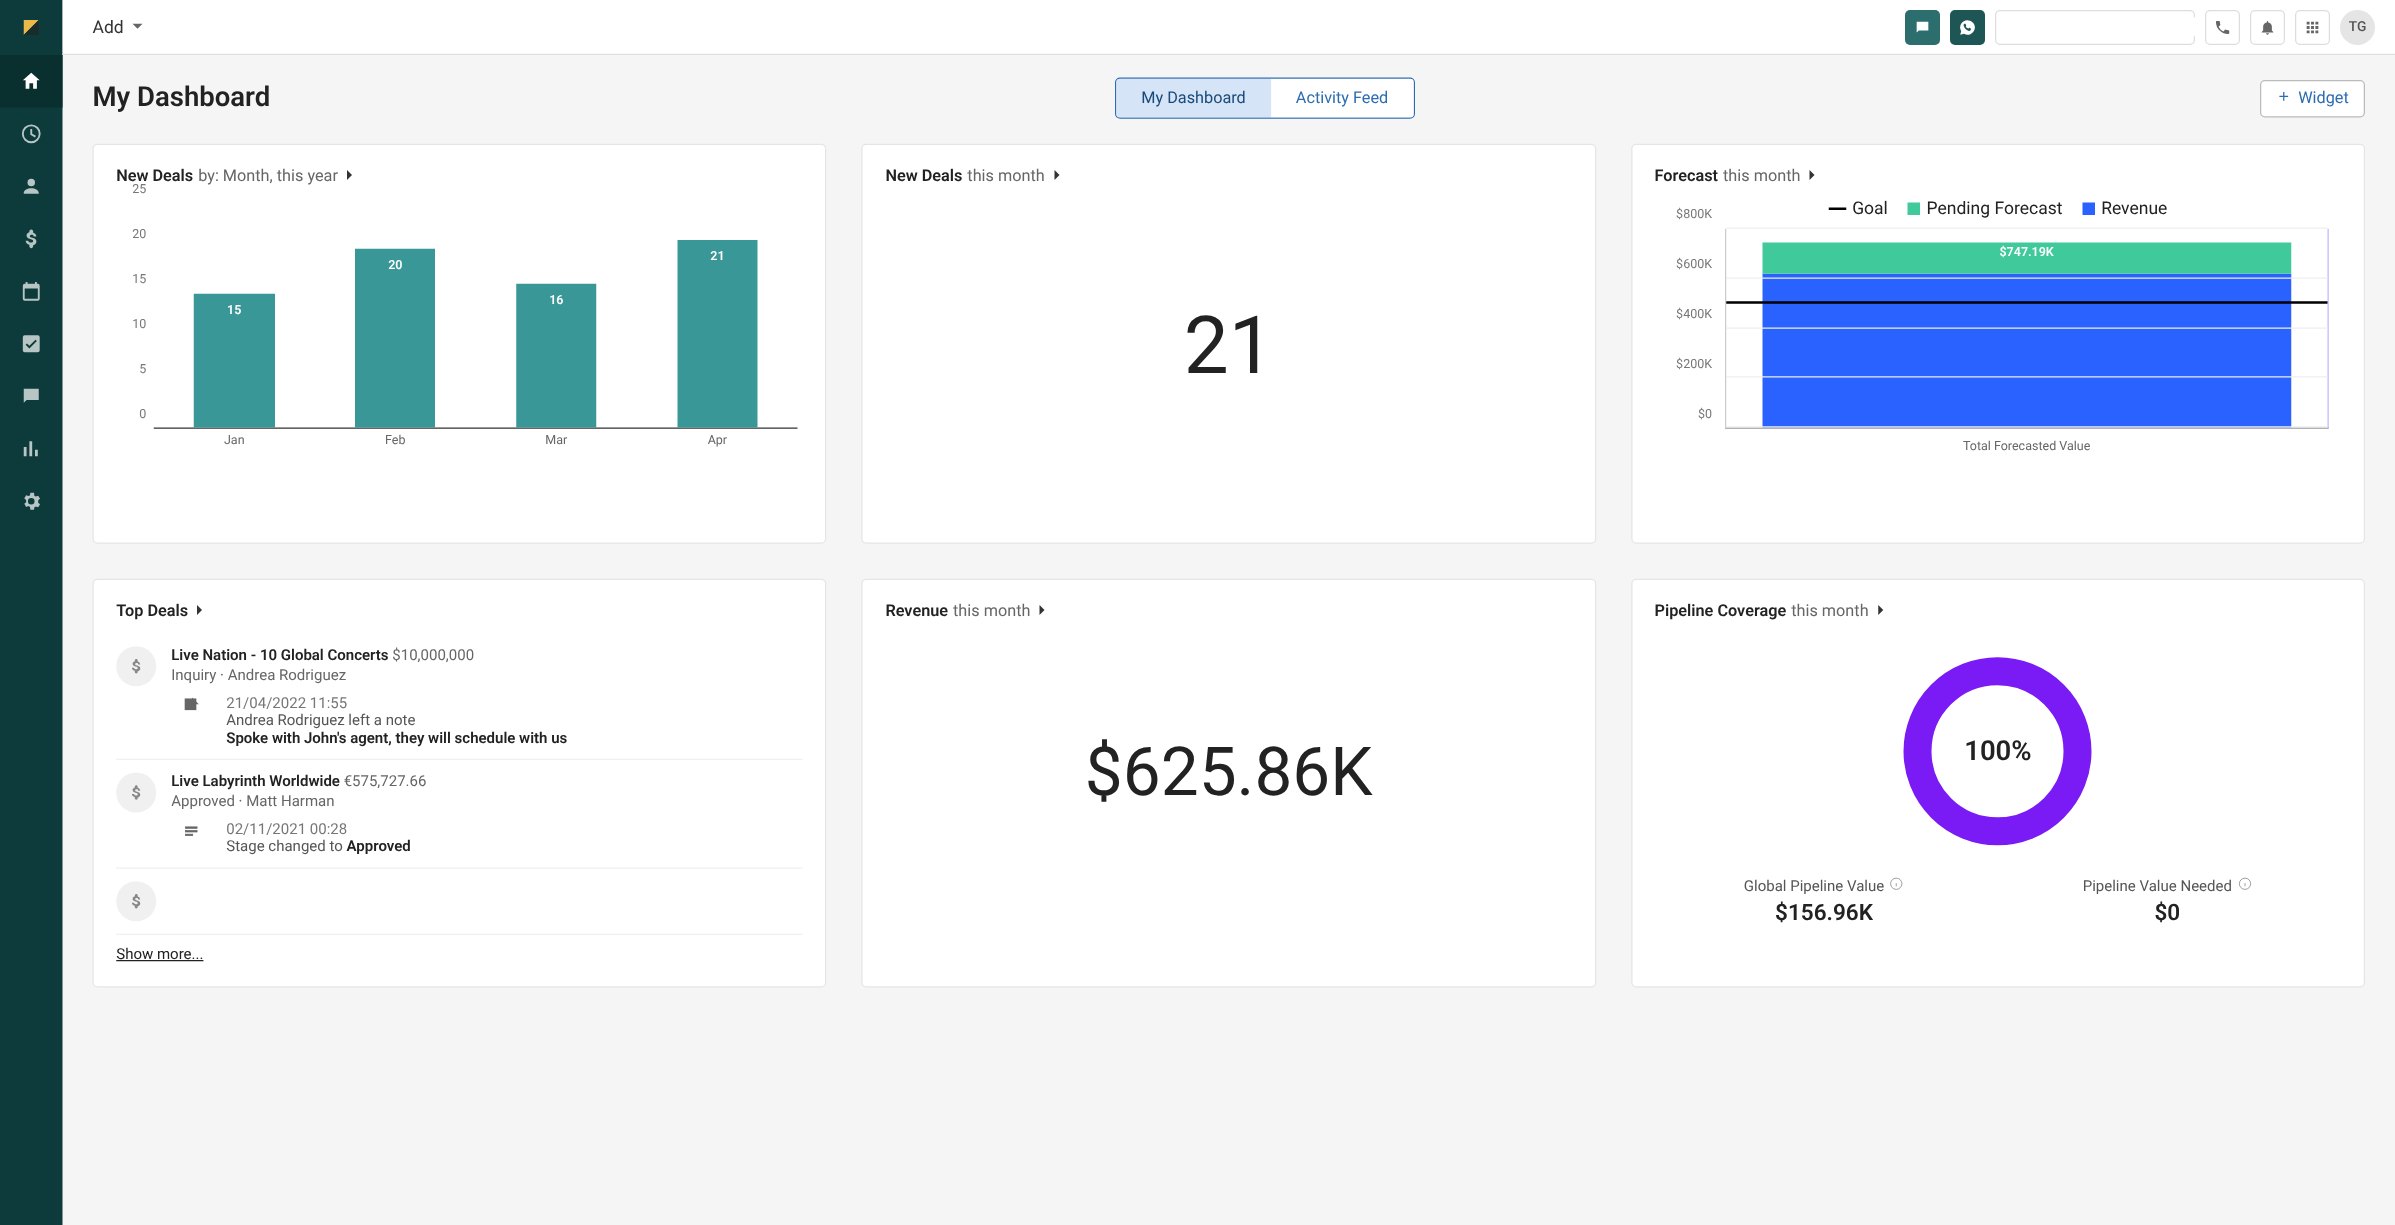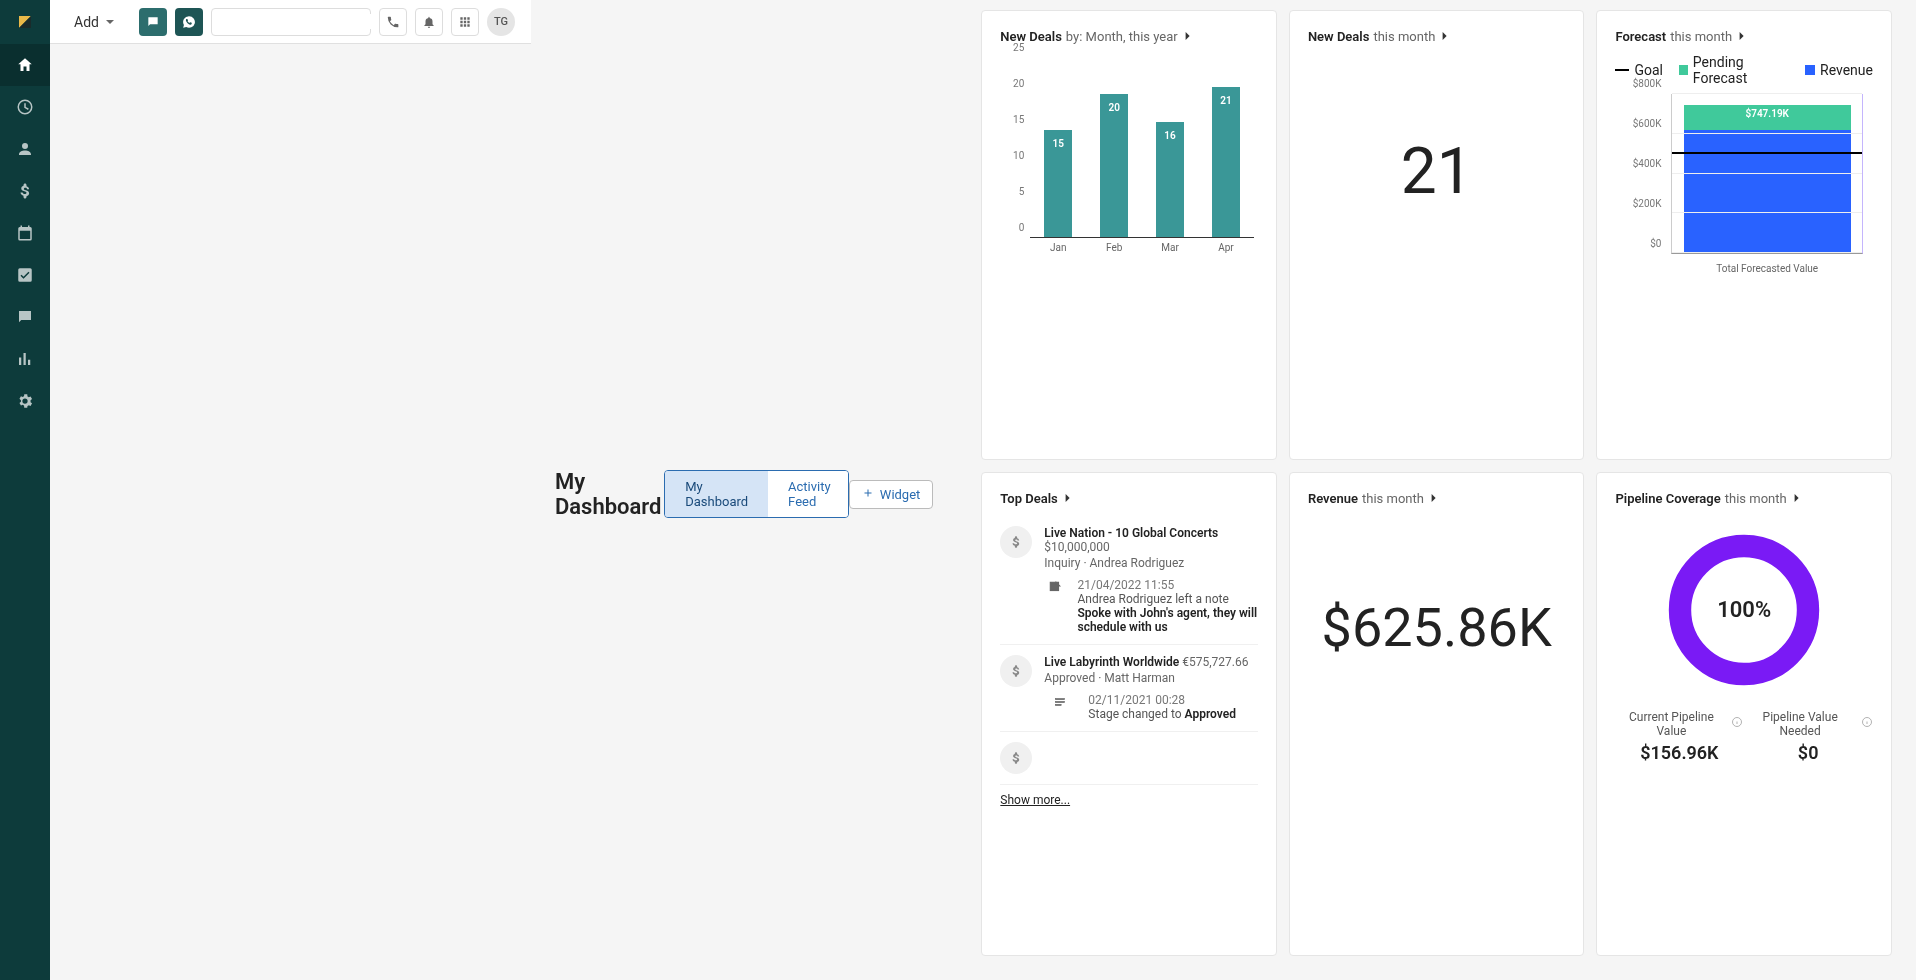--- a/index.html
+++ b/index.html
@@ -4,42 +4,42 @@
 <style>
 * { box-sizing: border-box; margin: 0; padding: 0; }
 body { font-family: -apple-system, BlinkMacSystemFont, "Segoe UI", Roboto, sans-serif; background: #f5f5f5; color: #222; }
 .app { display: flex; height: 100vh; }
 .sidebar { width: 50px; background: #0d3b3b; display: flex; flex-direction: column; align-items: center; padding-top: 0; }
 .sidebar .logo { width: 50px; height: 44px; display: flex; align-items: center; justify-content: center; background:#0d3b3b; }
 .sidebar .nav { display: flex; flex-direction: column; width: 100%; }
 .sidebar .nav-item { width: 50px; height: 42px; display: flex; align-items: center; justify-content: center; color: #b7c5c5; cursor: pointer; }
 .sidebar .nav-item.active { background: #0a2f2f; color: #fff; }
 .sidebar svg { width: 18px; height: 18px; fill: currentColor; }
-.main { flex: 1; display: flex; flex-direction: row; }
+.main { flex: 1; display: flex; flex-direction: column; }
 .topbar { height: 44px; background: #fff; border-bottom: 1px solid #e0e0e0; display: flex; align-items: center; padding: 0 16px; gap: 8px; }
 .add-btn { display: flex; align-items: center; gap: 6px; font-size: 14px; color: #333; cursor: pointer; padding: 4px 8px; }
 .add-btn svg { width: 10px; height: 10px; fill: #666; }
 .tb-spacer { flex: 1; }
 .tb-iconbtn { width: 28px; height: 28px; border-radius: 4px; display: flex; align-items: center; justify-content: center; cursor: pointer; }
 .tb-iconbtn.dark { background: #2c6d6d; color: #fff; }
 .tb-iconbtn.dark2 { background: #1e5555; color:#fff;}
 .tb-iconbtn.light { background: #fff; border: 1px solid #ddd; color: #666; }
 .tb-iconbtn svg { width: 14px; height: 14px; fill: currentColor; }
 .search-box { width: 160px; height: 28px; border: 1px solid #ddd; border-radius: 4px; display: flex; align-items: center; padding: 0 6px; }
 .search-box input { border: none; outline: none; flex: 1; font-size: 13px; }
 .search-box svg { width: 14px; height: 14px; fill: #888; }
 .avatar { width: 28px; height: 28px; border-radius: 50%; background: #e5e5e5; display: flex; align-items: center; justify-content: center; font-size: 11px; color: #555; font-weight: 500; }
 .header-row { display: flex; align-items: center; padding: 18px 24px 10px; }
 .page-title { font-size: 22px; font-weight: 600; }
 .tab-switch { margin: 0 auto; display: flex; border: 1px solid #2b6cb0; border-radius: 4px; overflow: hidden; }
 .tab-switch .tab { padding: 8px 20px; font-size: 13px; cursor: pointer; background: #fff; color: #2b6cb0; }
 .tab-switch .tab.active { background: #d5e4f6; color: #1a4a7a; }
 .widget-btn { display: flex; align-items: center; gap: 6px; border: 1px solid #bbb; border-radius: 4px; padding: 6px 12px; font-size: 13px; color: #2b6cb0; cursor: pointer; background: #fff; }
 .widget-btn svg { width: 12px; height: 12px; fill: #2b6cb0; }
-.grid { display: grid; grid-template-columns: repeat(3, 1fr); gap: 12px; padding: 10px 24px 24px; }
+.grid { display: grid; grid-template-columns: repeat(3, 1fr); gap: 28px; padding: 10px 24px 24px; }
 .card { background: #fff; border: 1px solid #e5e5e5; border-radius: 4px; padding: 18px; min-height: 320px; }
 .card-title { font-size: 13px; font-weight: 600; display: flex; align-items: center; gap: 4px; }
 .card-title .light { font-weight: 400; color: #666; }
 .card-title .chev { display:inline-block; margin-left:2px;}
 .card-title .chev svg { width: 8px; height: 10px; fill: #333; }
 .big-number { font-size: 64px; font-weight: 400; text-align: center; margin-top: 90px; }
 .big-money { font-size: 54px; font-weight: 400; text-align: center; margin-top: 90px; }
 .barchart-wrap { margin-top: 14px; height: 200px; position: relative; }
 .barchart { position: absolute; inset: 0; }
 .bars-area { position:absolute; left:30px; right:4px; top:0; bottom:20px; border-bottom:1px solid #333; }
@@ -395,21 +395,21 @@
         <div class="donut-wrap">
           <div class="donut">
             <svg viewBox="0 0 100 100">
                 <circle cx="50" cy="50" r="40" fill="none" stroke="#7a1af5" stroke-width="14"></circle>
               </svg>
             <div class="donut-label">100%</div>
           </div>
           <div class="pc-row">
             <div class="pc-col">
               <div class="lbl">
-                  <span>Current Pipeline Value</span>
+                  <span>Global Pipeline Value</span>
                 <span><svg viewBox="0 0 24 24">
                       <circle cx="12" cy="12" r="9"></circle>
                       <line x1="12" y1="8" x2="12" y2="8"></line>
                       <line x1="12" y1="11" x2="12" y2="16"></line>
                     </svg></span>
                 </div>
               <div class="val">$156.96K</div>
             </div>
             <div class="pc-col">
               <div class="lbl">

